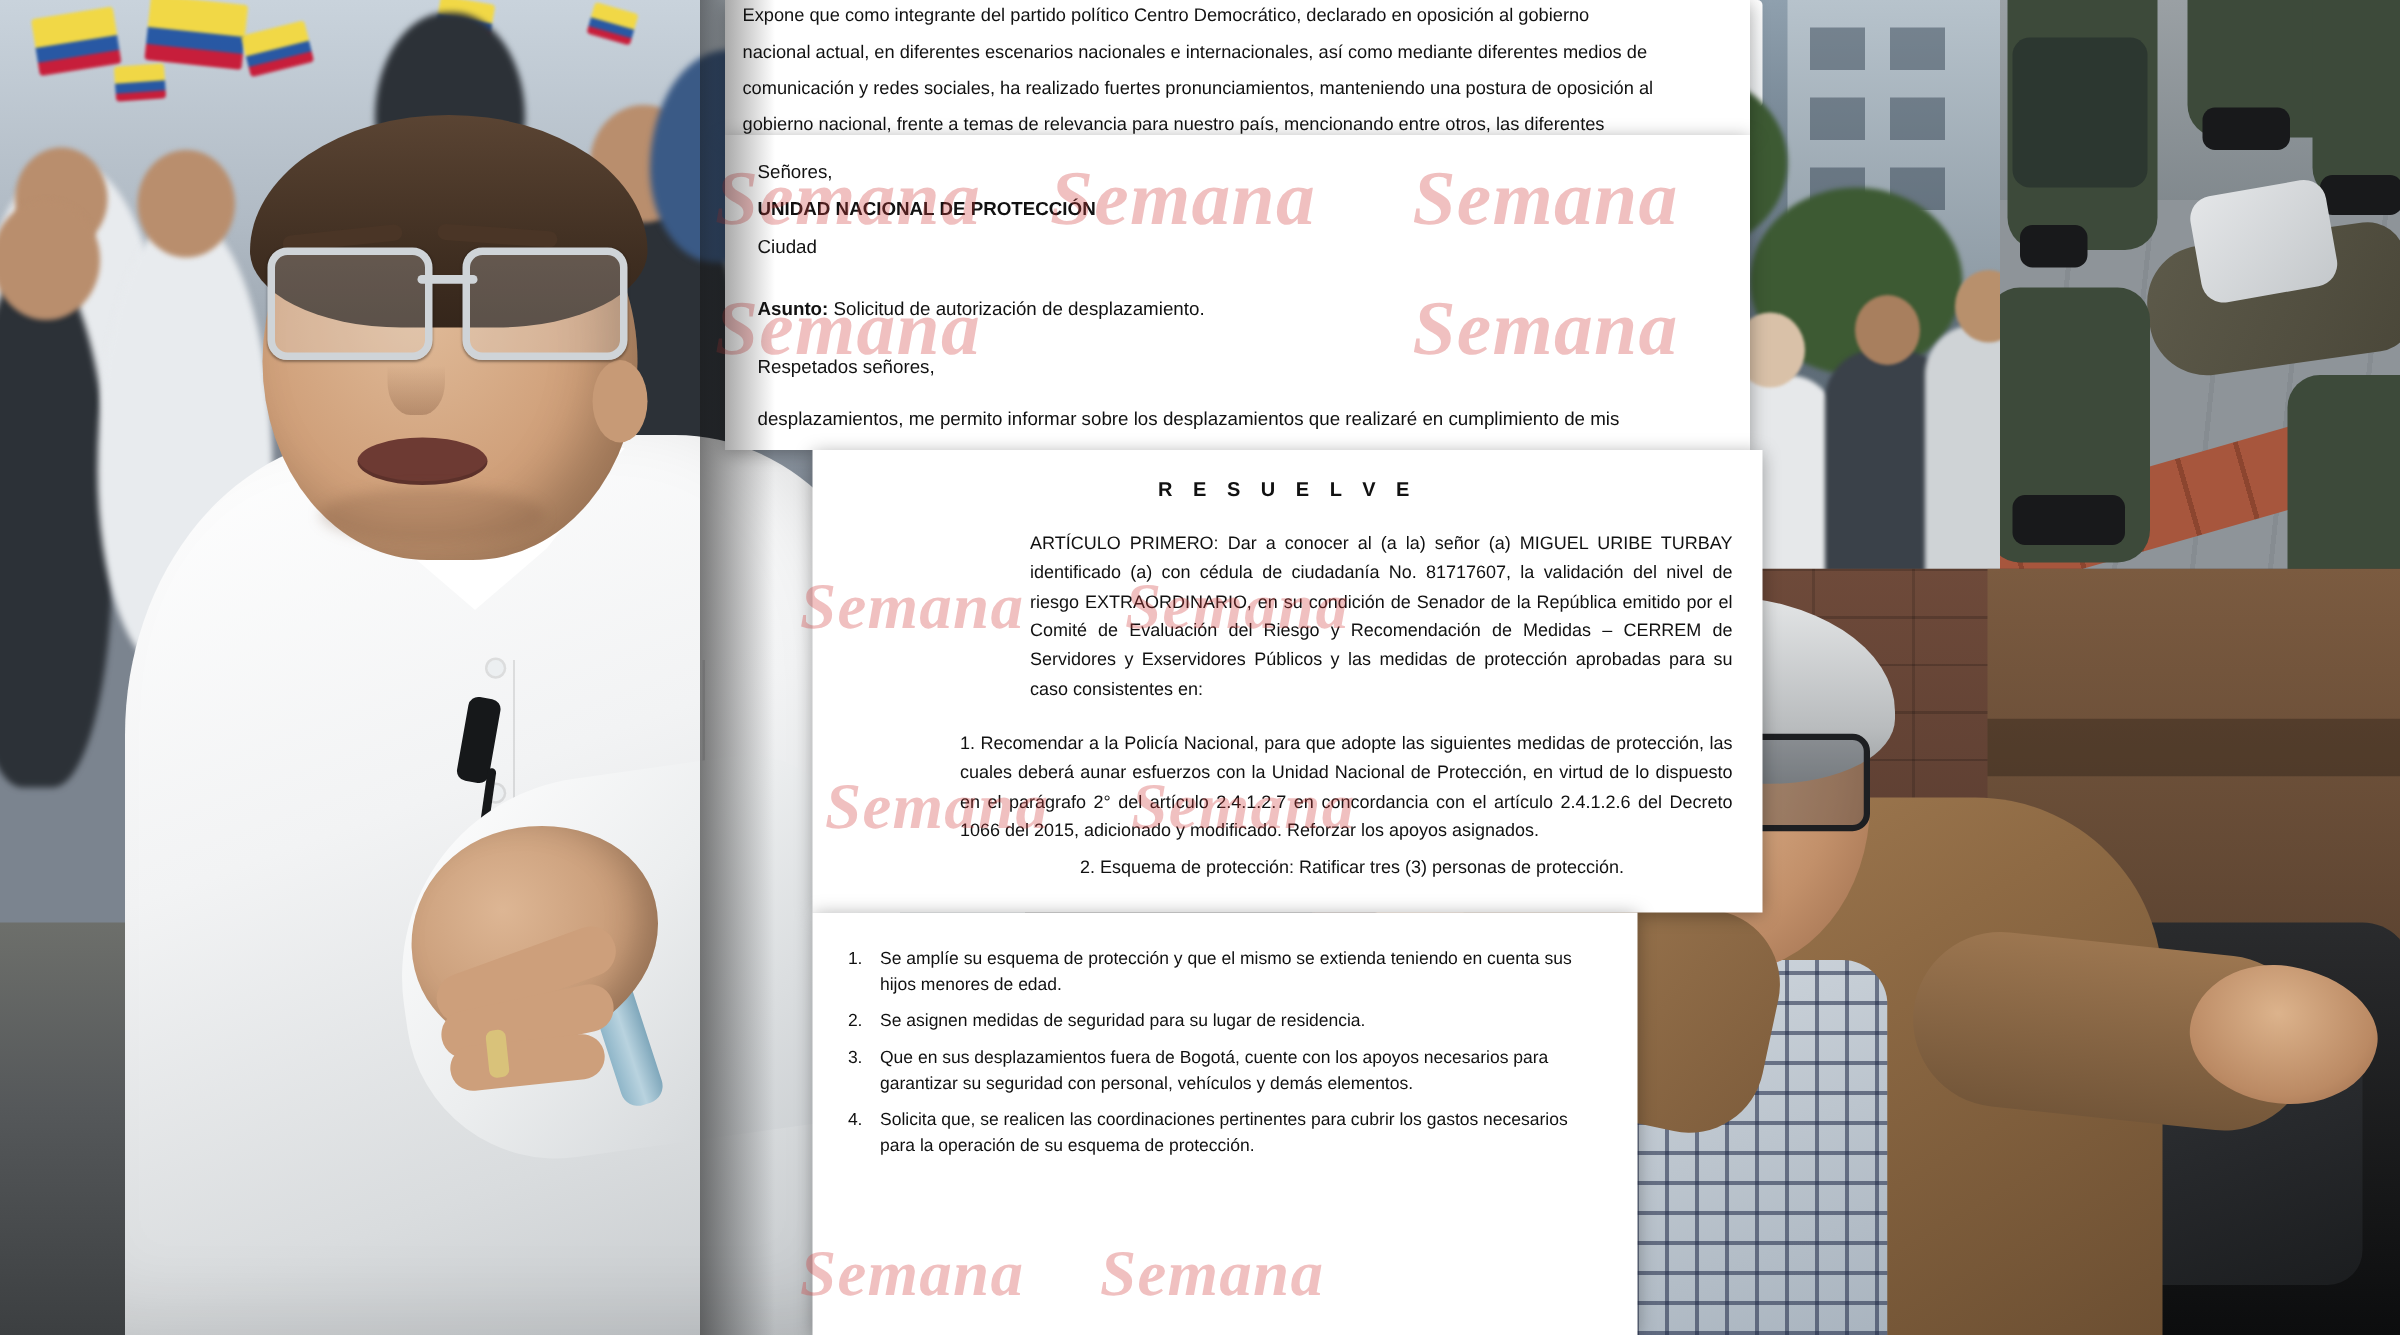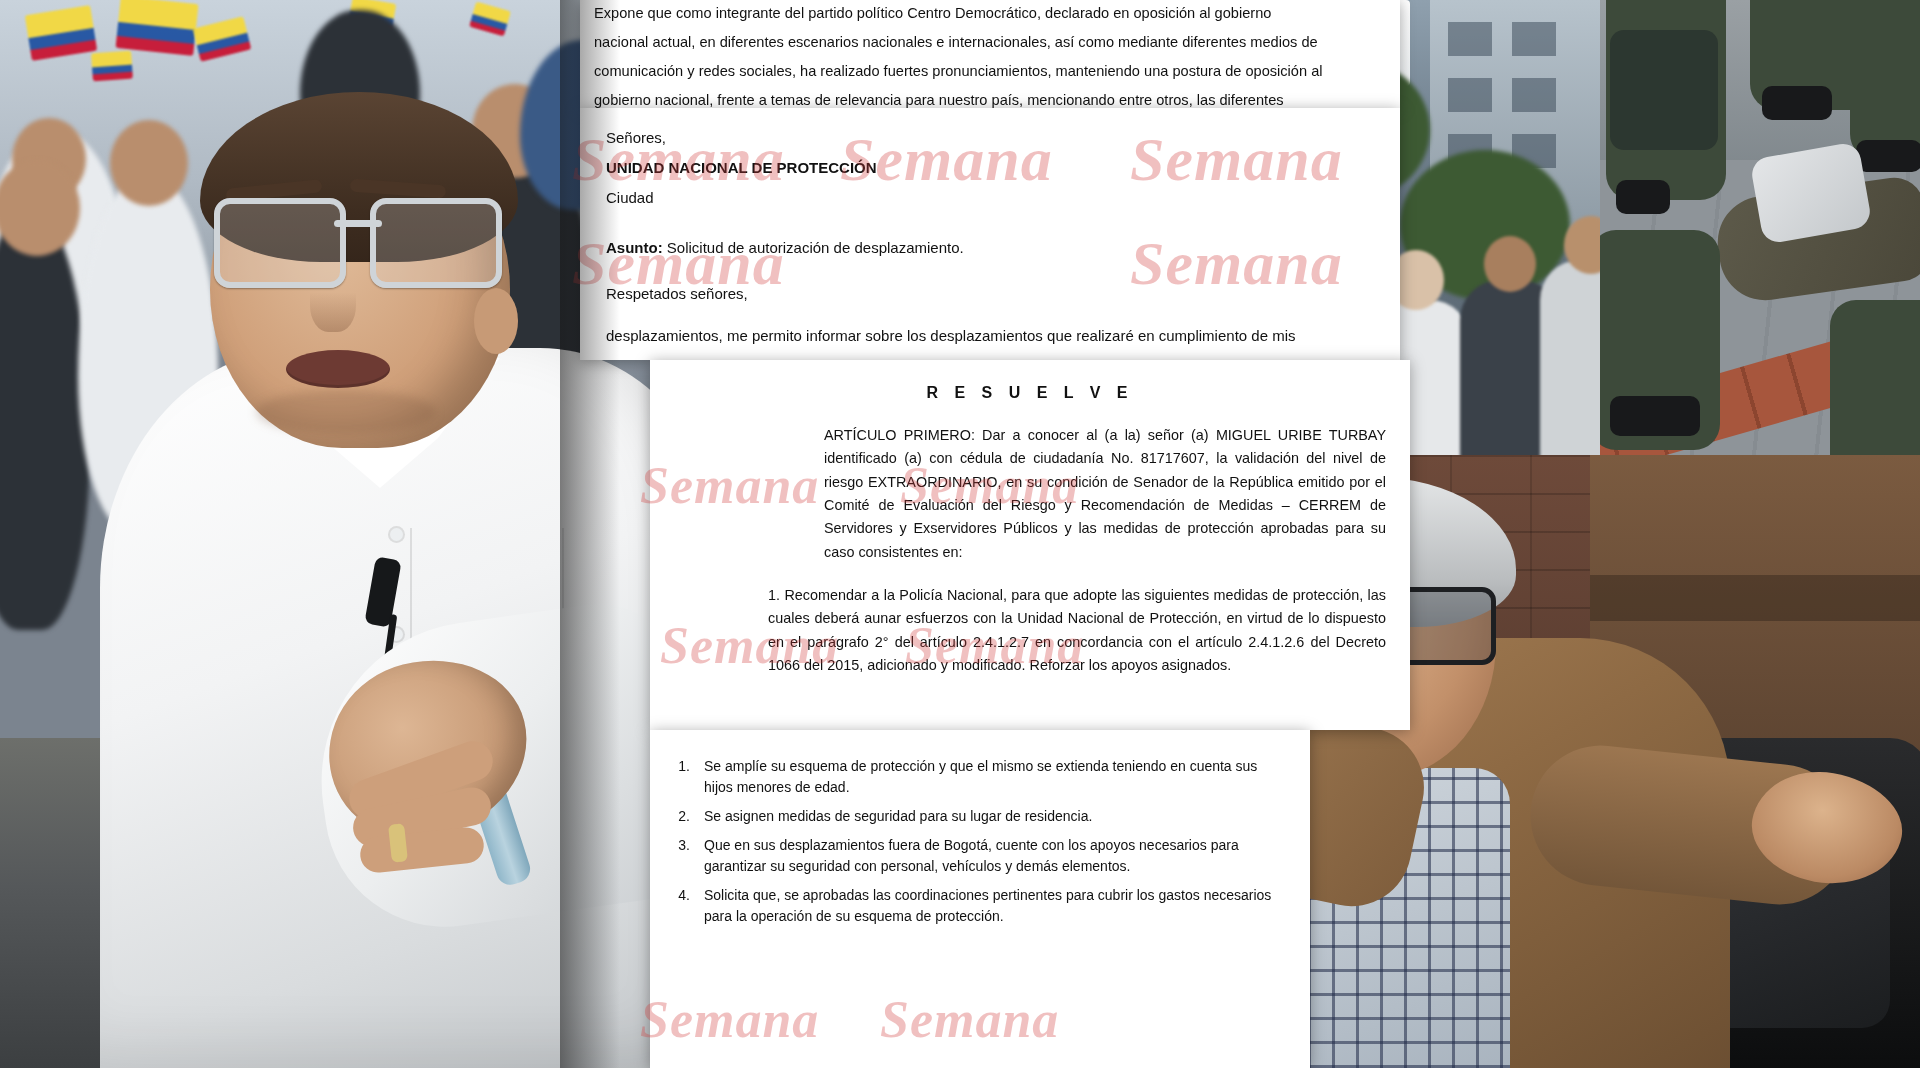--- a/index.html
+++ b/index.html
@@ -601,40 +601,41 @@
     <p style="height:6px;"></p>
     <p>desplazamientos, me permito informar sobre los desplazamientos  que realizaré en cumplimiento de mis</p>
 
   </div>
 
   <div class="doc doc-low serif">
     <div class="resuelve-title">R E S U E L V E</div>
     <p style="margin-left:150px;">ARTÍCULO PRIMERO: Dar a conocer al (a la) señor (a) MIGUEL  URIBE  TURBAY identificado (a) con cédula de ciudadanía No. 81717607, la validación del nivel de riesgo EXTRAORDINARIO, en su condición de Senador de la República emitido por el Comité de Evaluación del Riesgo y Recomendación de Medidas – CERREM de Servidores y Exservidores Públicos y las medidas de protección aprobadas para su caso consistentes en:</p>
     <p style="height:8px;"></p>
     <p style="margin-left:94px;">1. Recomendar a la Policía Nacional, para que adopte las siguientes medidas de protección, las cuales deberá aunar esfuerzos con la Unidad Nacional de Protección, en virtud de lo dispuesto en el parágrafo 2° del artículo 2.4.1.2.7 en concordancia con el artículo 2.4.1.2.6 del Decreto 1066 del 2015, adicionado y modificado. Reforzar los apoyos asignados.</p>
+    <p style="margin-left:190px;">2. Esquema de protección: Ratificar tres (3) personas de protección.</p>
 
   </div>
 
   <div class="doc doc-bot serif">
     <ol class="num-list">
       <li>
           <span class="n">1.</span>
           <span>Se amplíe su esquema de protección y que el mismo se extienda teniendo en cuenta sus hijos menores de edad.</span>
         </li>
       <li>
           <span class="n">2.</span>
           <span>Se asignen medidas de seguridad para su lugar de residencia.</span>
         </li>
       <li>
           <span class="n">3.</span>
           <span>Que en sus desplazamientos fuera de Bogotá, cuente con los apoyos necesarios para garantizar su seguridad con personal, vehículos y demás elementos.</span>
         </li>
       <li>
           <span class="n">4.</span>
-          <span>Solicita que, se aprobadas las coordinaciones pertinentes para cubrir los gastos necesarios para la operación de su esquema de protección.</span>
+          <span>Solicita que, se realicen las coordinaciones pertinentes para cubrir los gastos necesarios para la operación de su esquema de protección.</span>
         </li>
     </ol>
   </div>
 
   <div class="wm wm-lg" style="left:572px; top:124px;">Semana</div>
   <div class="wm wm-lg" style="left:840px; top:124px;">Semana</div>
   <div class="wm wm-lg" style="left:1130px; top:124px;">Semana</div>
   <div class="wm wm-lg" style="left:572px; top:228px;">Semana</div>
   <div class="wm wm-lg" style="left:1130px; top:228px;">Semana</div>
   <div class="wm wm-sm" style="left:640px; top:456px;">Semana</div>

